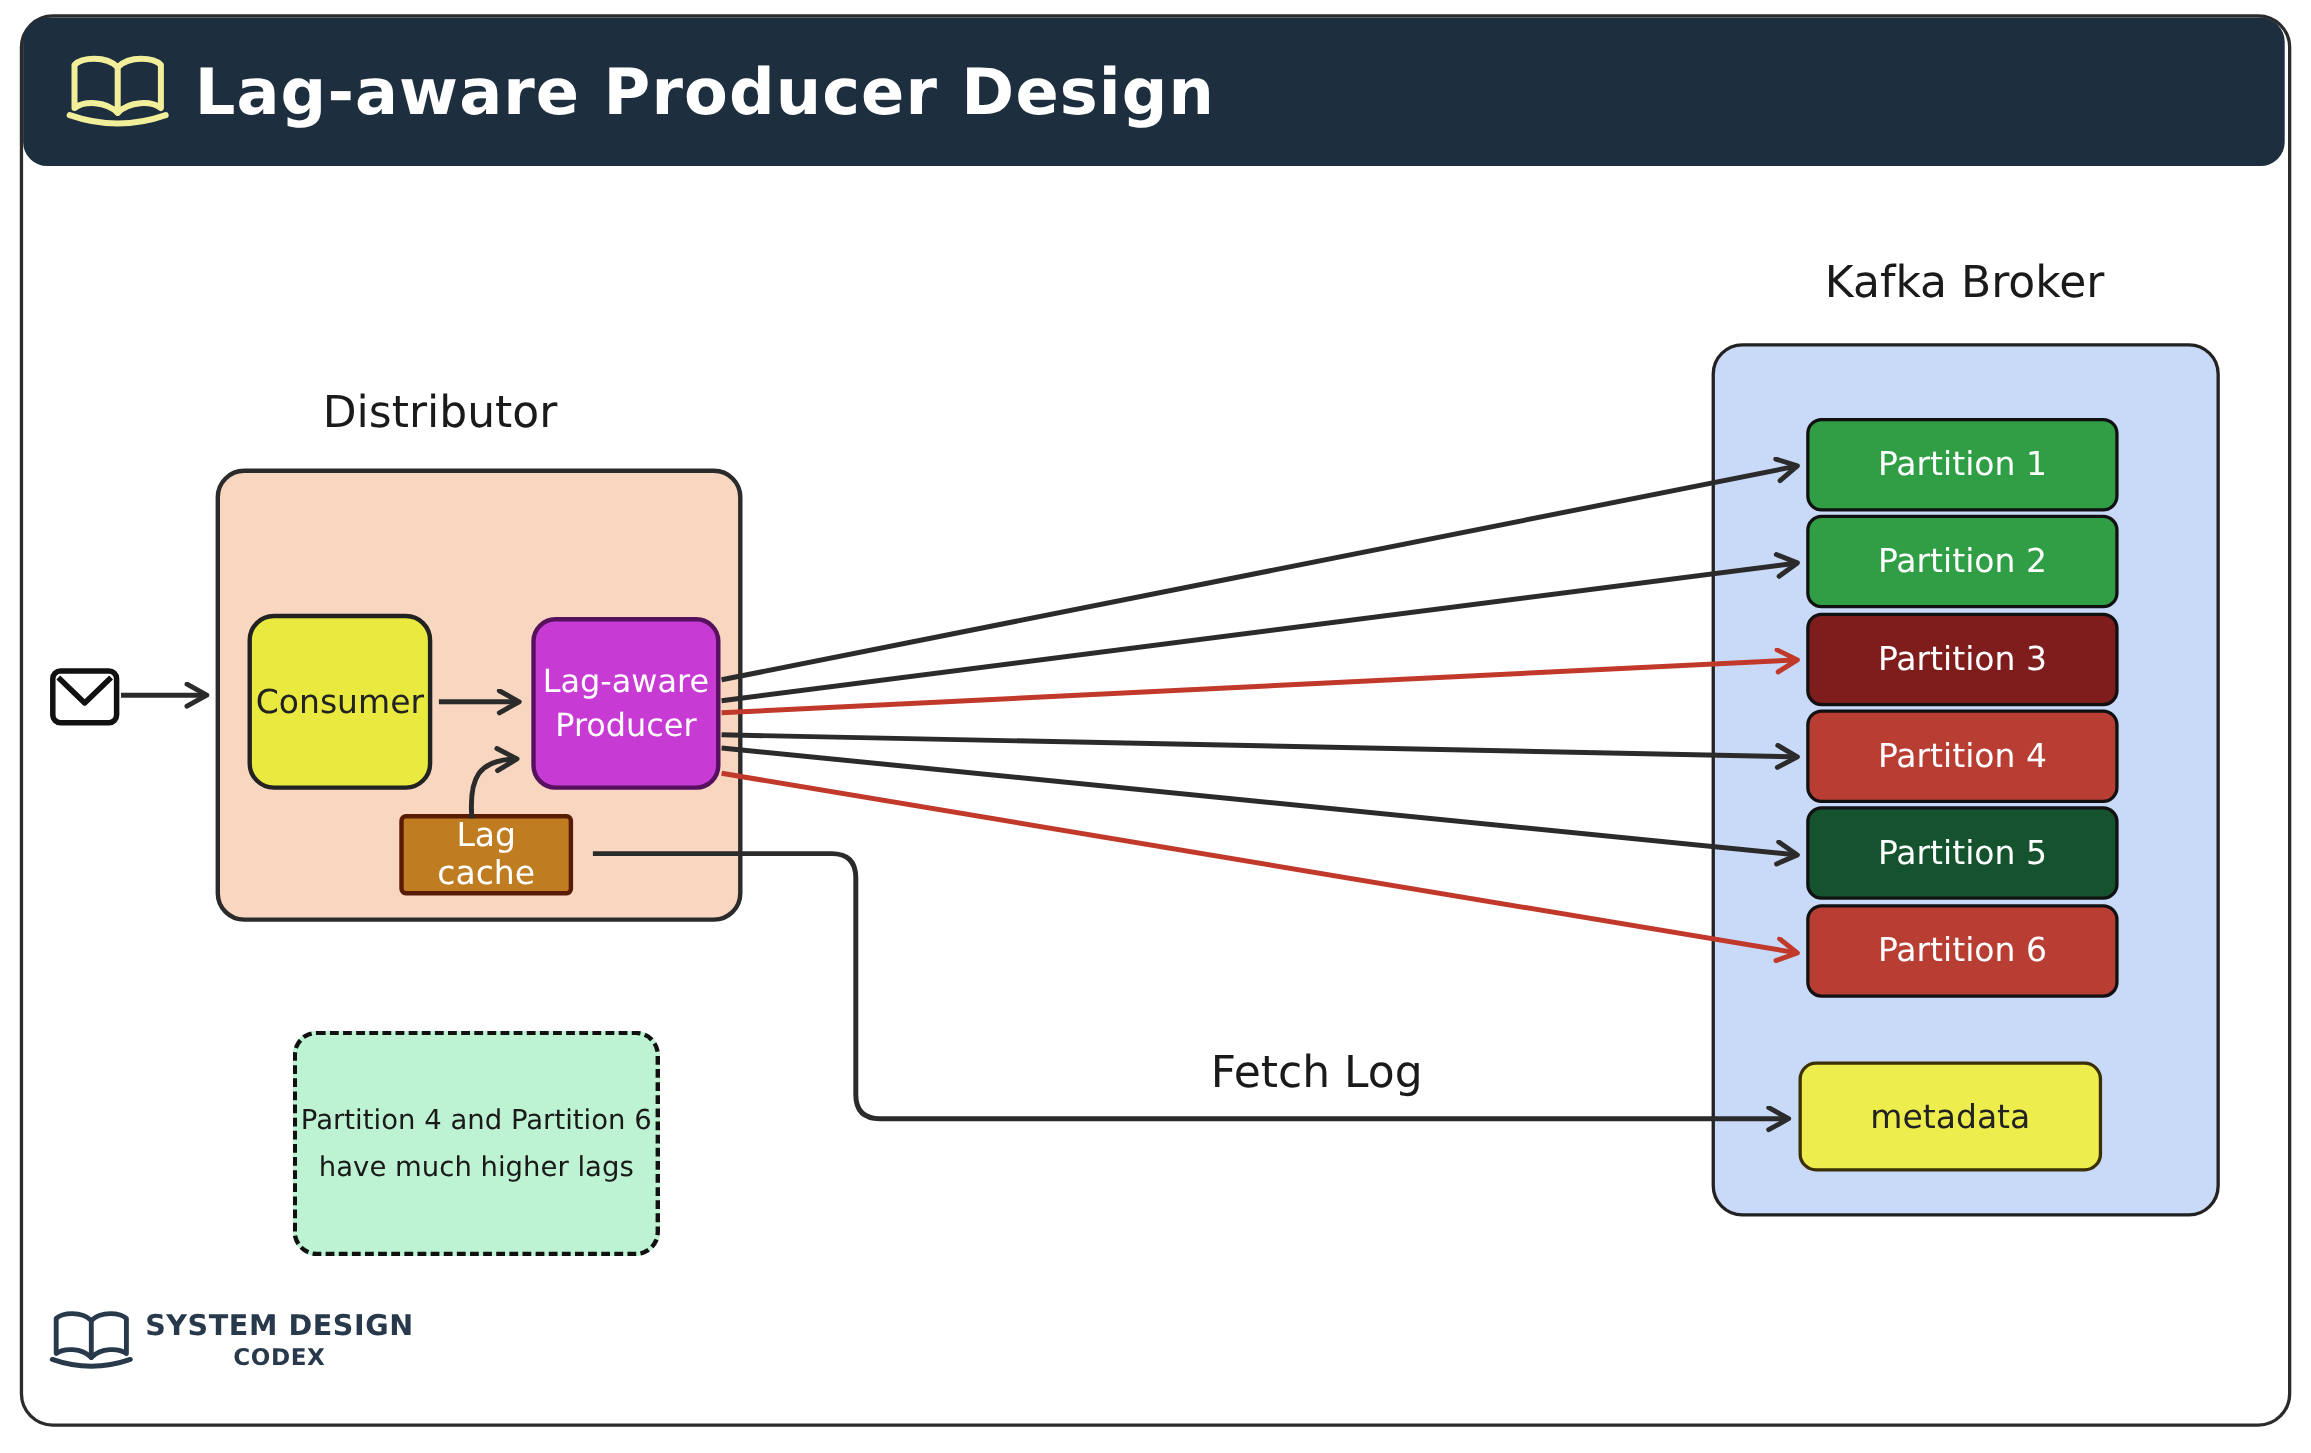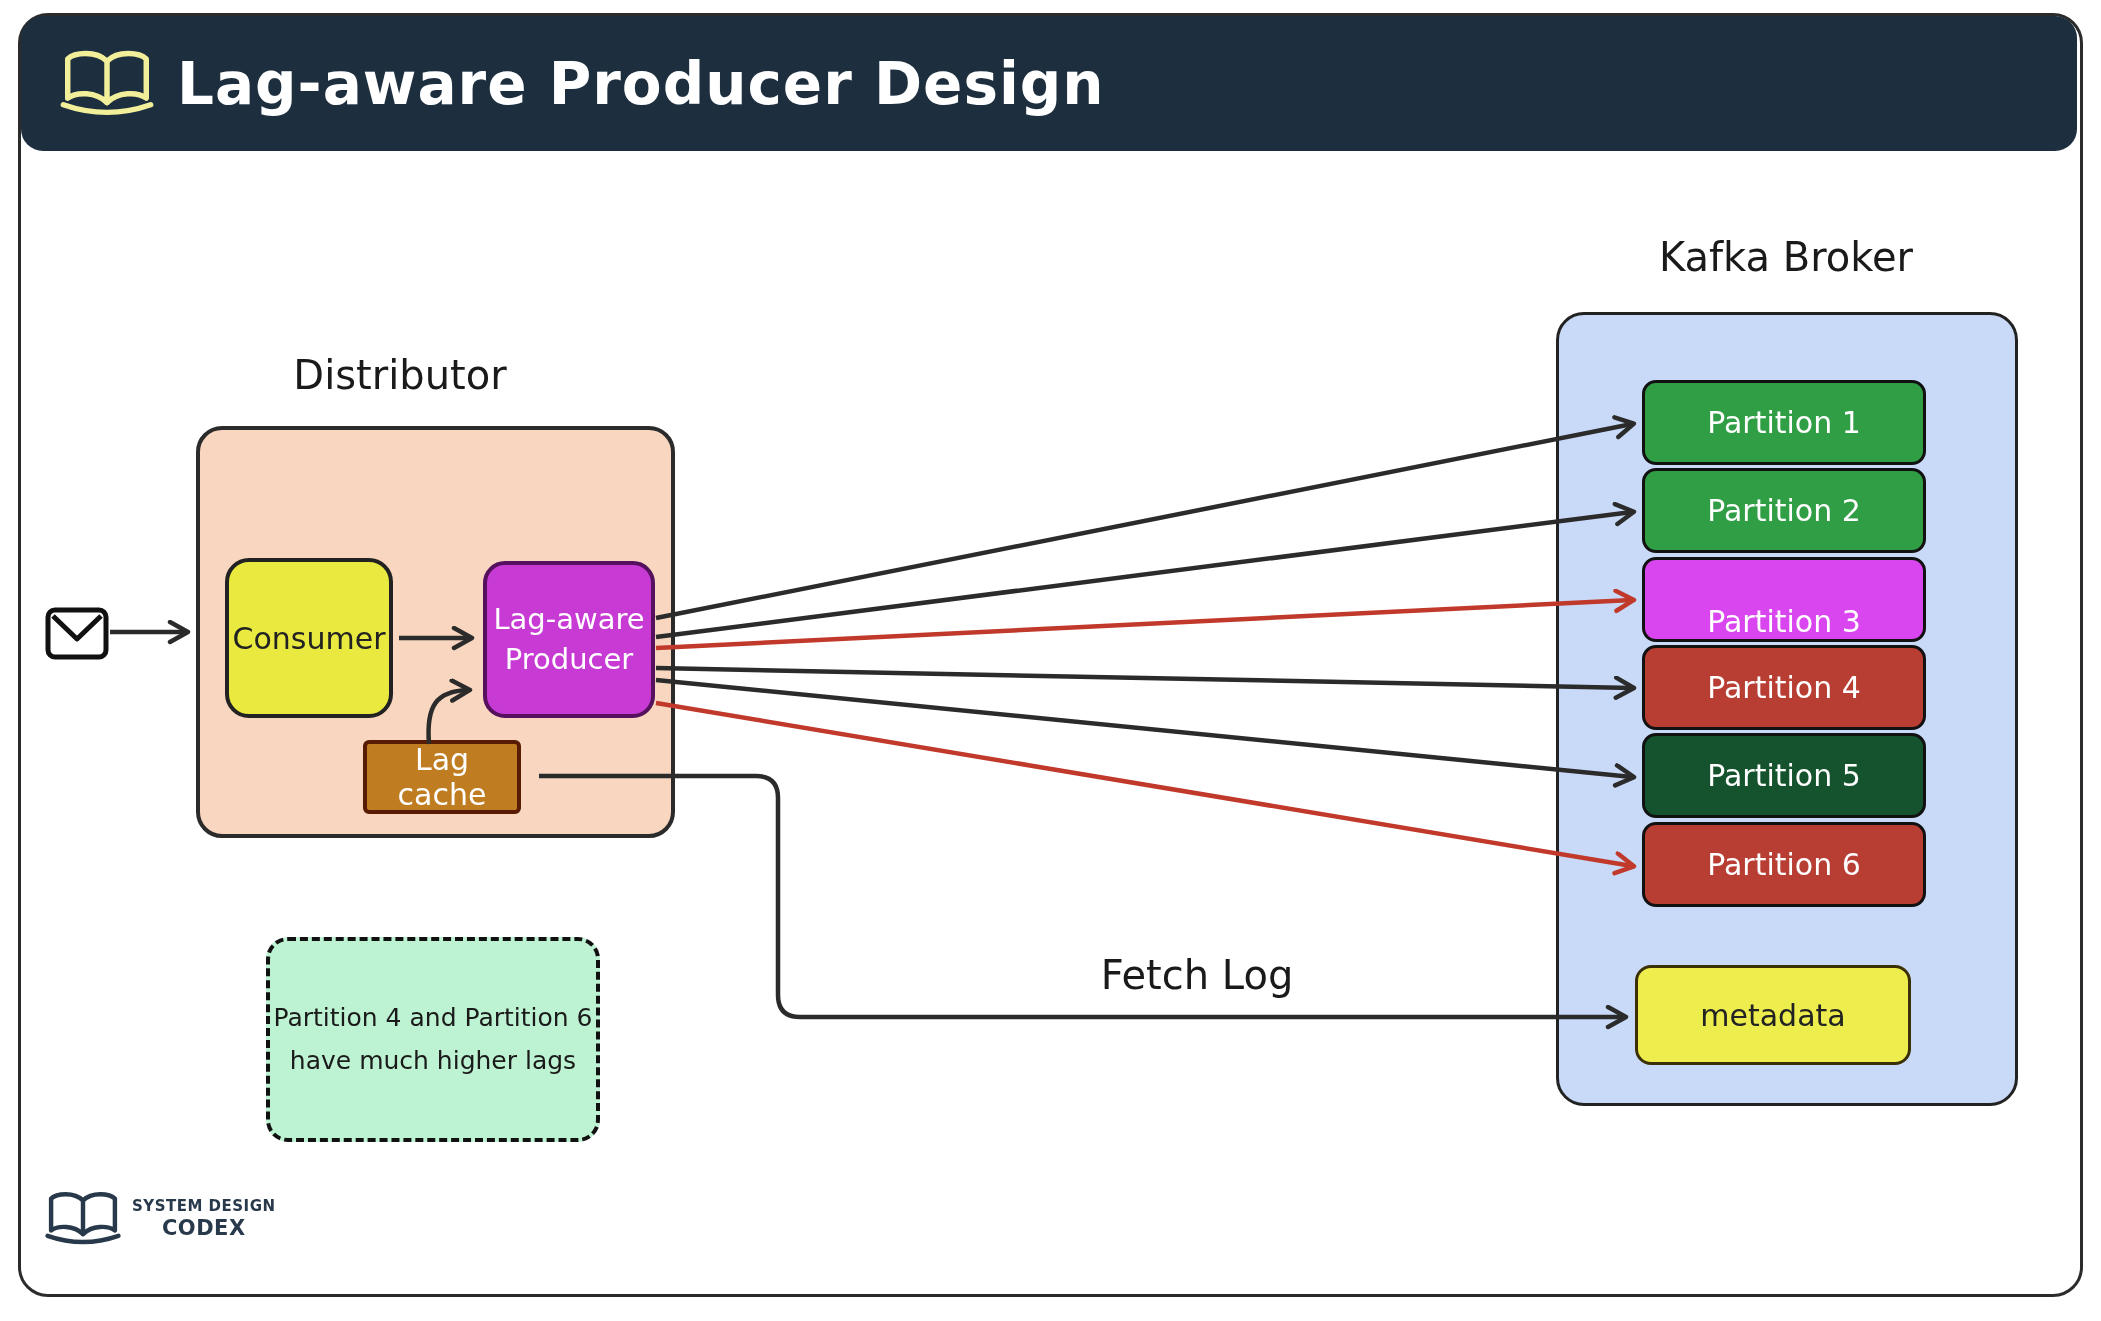--- a/index.html
+++ b/index.html
@@ -26,21 +26,21 @@
   .partition{left:1642px;width:284px;height:85px;border:3px solid #111;border-radius:14px;font-size:30px;font-weight:500;color:#fff;}
   .metadata-box{left:1635px;top:965px;width:276px;height:100px;background:#eded4e;border:3px solid #3b2f05;border-radius:16px;font-size:30px;font-weight:500;color:#222;}
   .note-box{left:252px;top:937px;width:334px;height:205px;background:#bdf2d2;border:4px dashed #111;border-radius:22px;font-size:25px;font-weight:500;color:#1a1a1a;line-height:1.7;flex-direction:column;margin-left:14px;}
   
   .distributor-title{left:230px;top:352px;width:340px;}
   .broker-title{left:1606px;top:234px;width:360px;}
   .fetchlog-title{left:1057px;top:952px;width:280px;}
   
   .logo{left:44px;top:1186px;display:flex;align-items:center;}
   .logo-text{margin-left:10px;color:#27394a;font-weight:bold;line-height:1.15;letter-spacing:0.5px;}
-  .logo-line1{font-size:15px;}
+  .logo-line1{font-size:26px;}
   .logo-line2{font-size:21px;text-align:center;}
   svg.overlay{position:absolute;left:0;top:0;width:2101px;height:1321px;pointer-events:none;}
 </style>
 </head>
 <body>
 
 <div id="canvas">
 
   <div class="abs frame"></div>
 
@@ -71,21 +71,21 @@
     <span>Lag cache</span>
   </div>
 
   <div class="abs broker-box" style="background: rgb(201, 218, 248);"></div>
   <div class="abs node partition" style="top: 380px; background: rgb(47, 158, 68);">
     <span>Partition 1</span>
   </div>
   <div class="abs node partition" style="top: 468px; background: rgb(47, 158, 68);">
     <span>Partition 2</span>
   </div>
-  <div class="abs node partition" style="top: 557px; background: #d946ef; align-items: flex-end;">
+  <div class="abs node partition" style="top: 557px; background: #7f1d1d;">
     <span>Partition 3</span>
   </div>
   <div class="abs node partition" style="top: 645px; background: rgb(184, 61, 51);">
     <span>Partition 4</span>
   </div>
   <div class="abs node partition" style="top: 733px; background: #14532d;">
     <span>Partition 5</span>
   </div>
   <div class="abs node partition" style="top: 822px; background: rgb(184, 61, 51);">
     <span>Partition 6</span>

